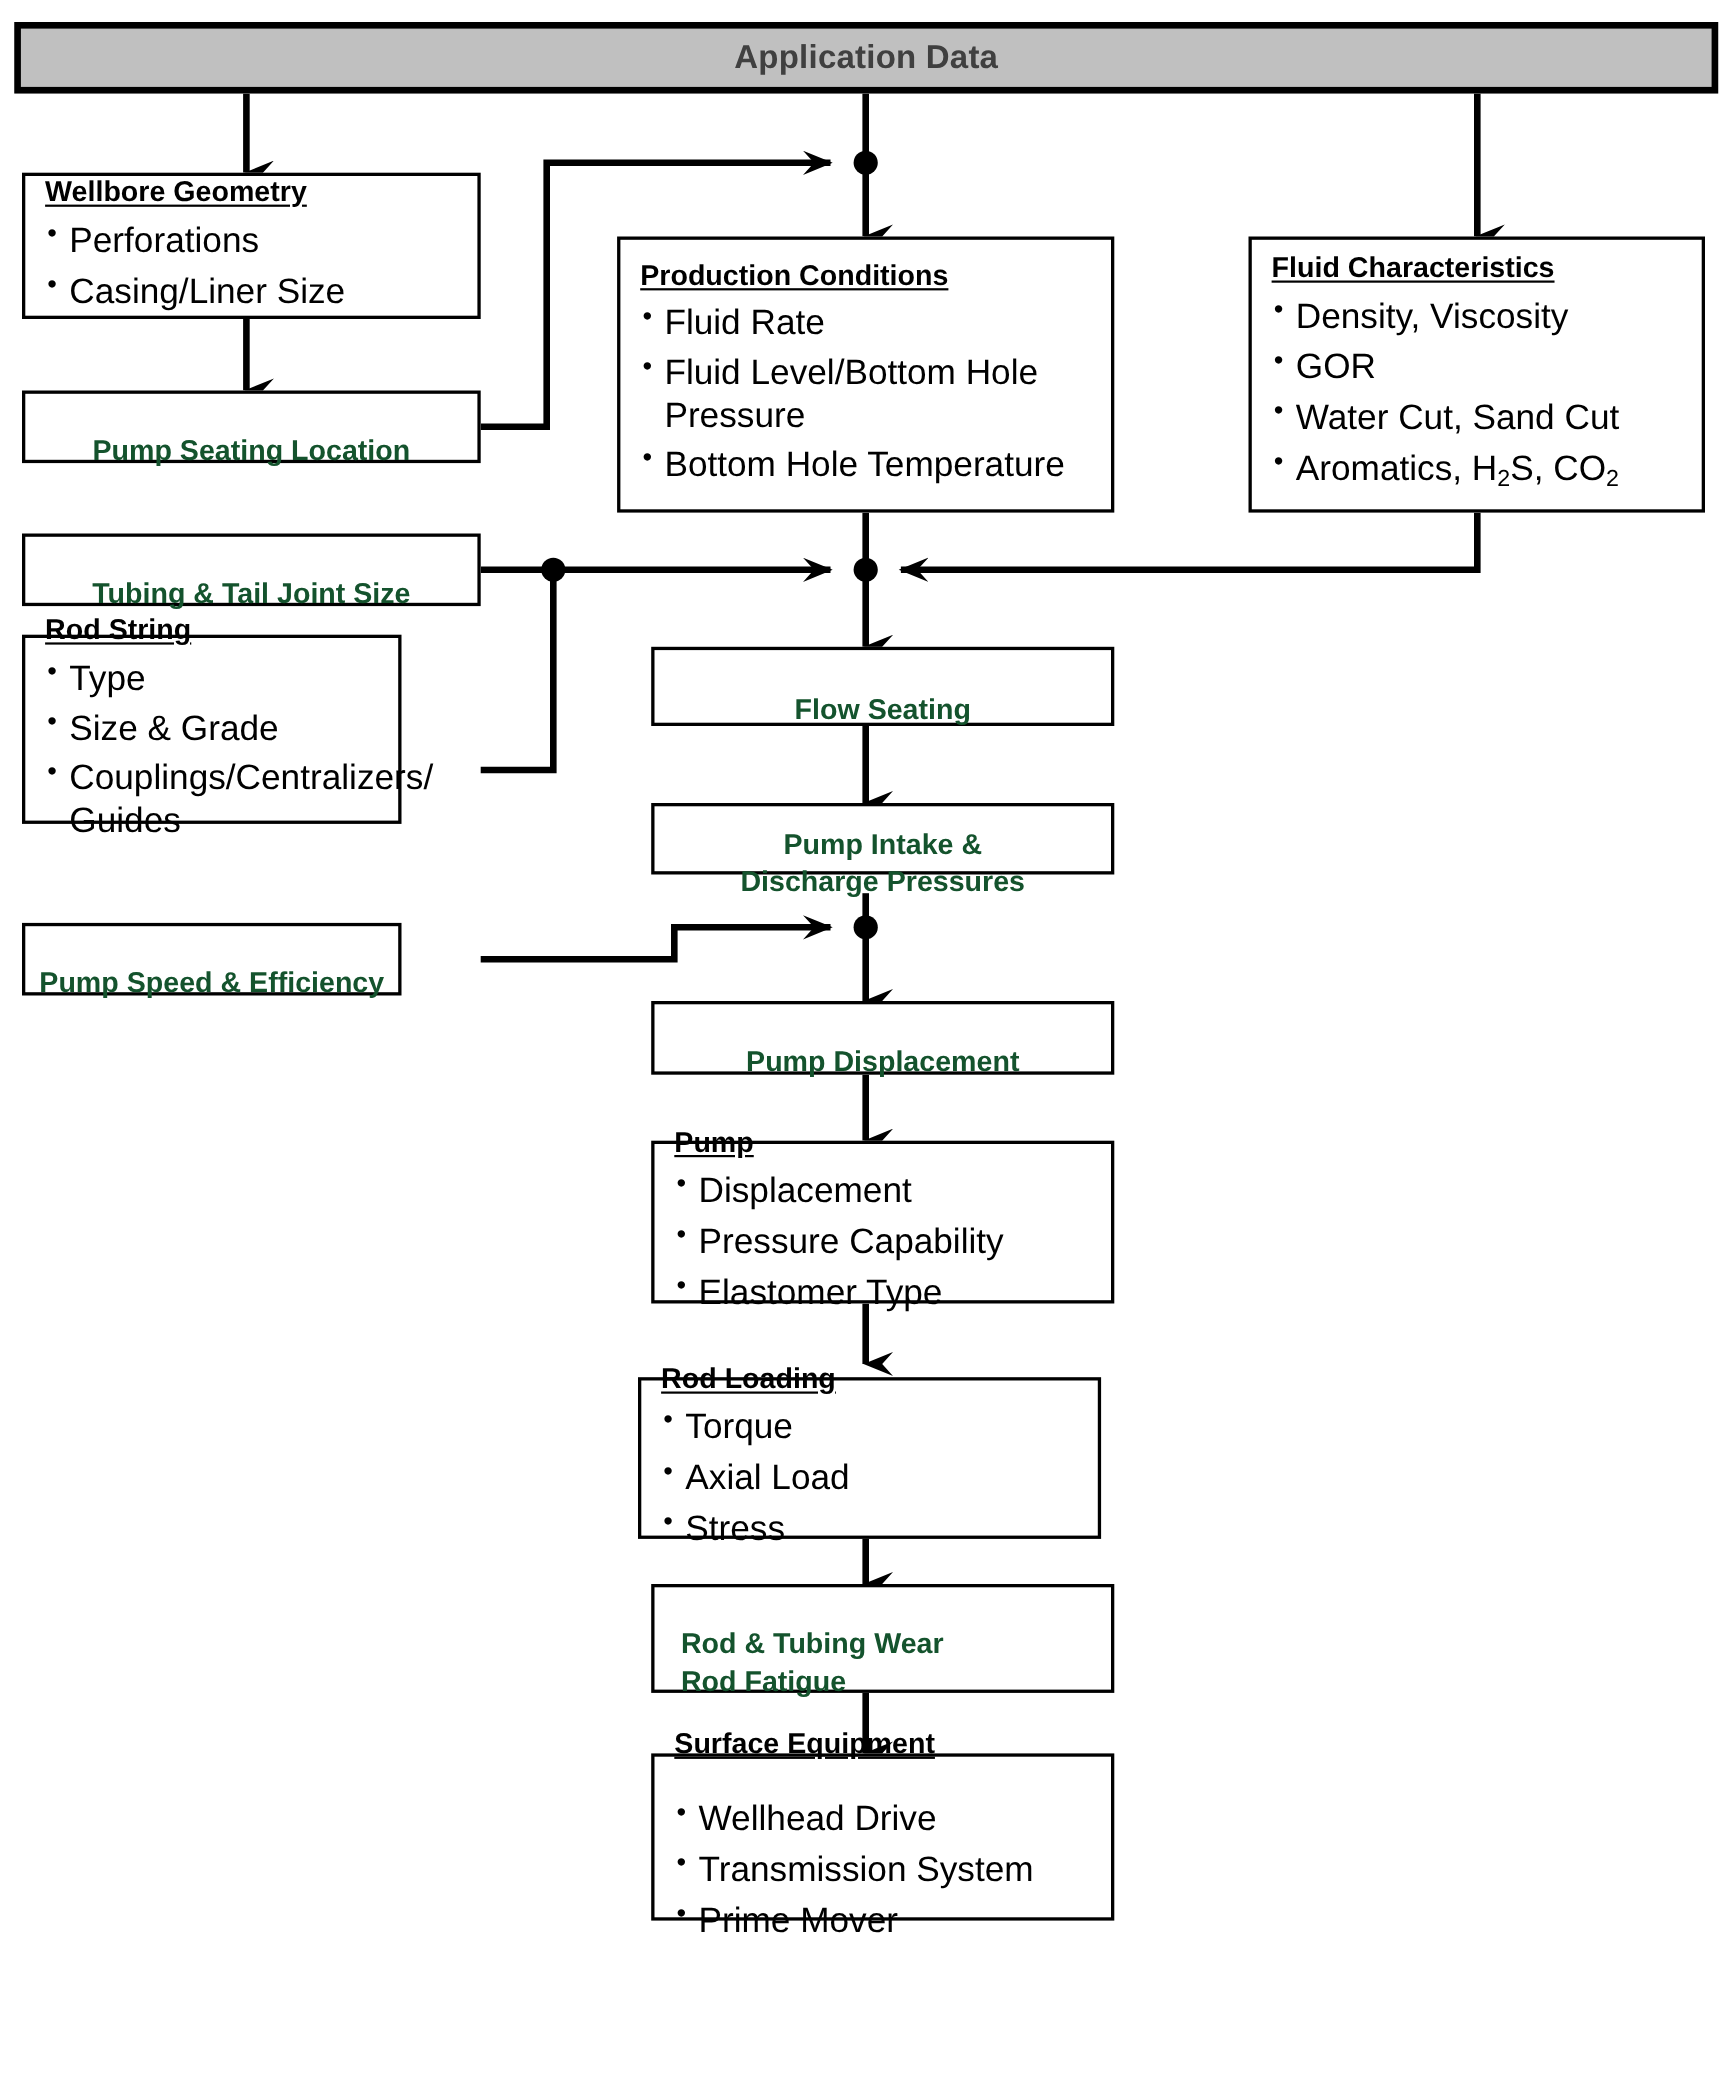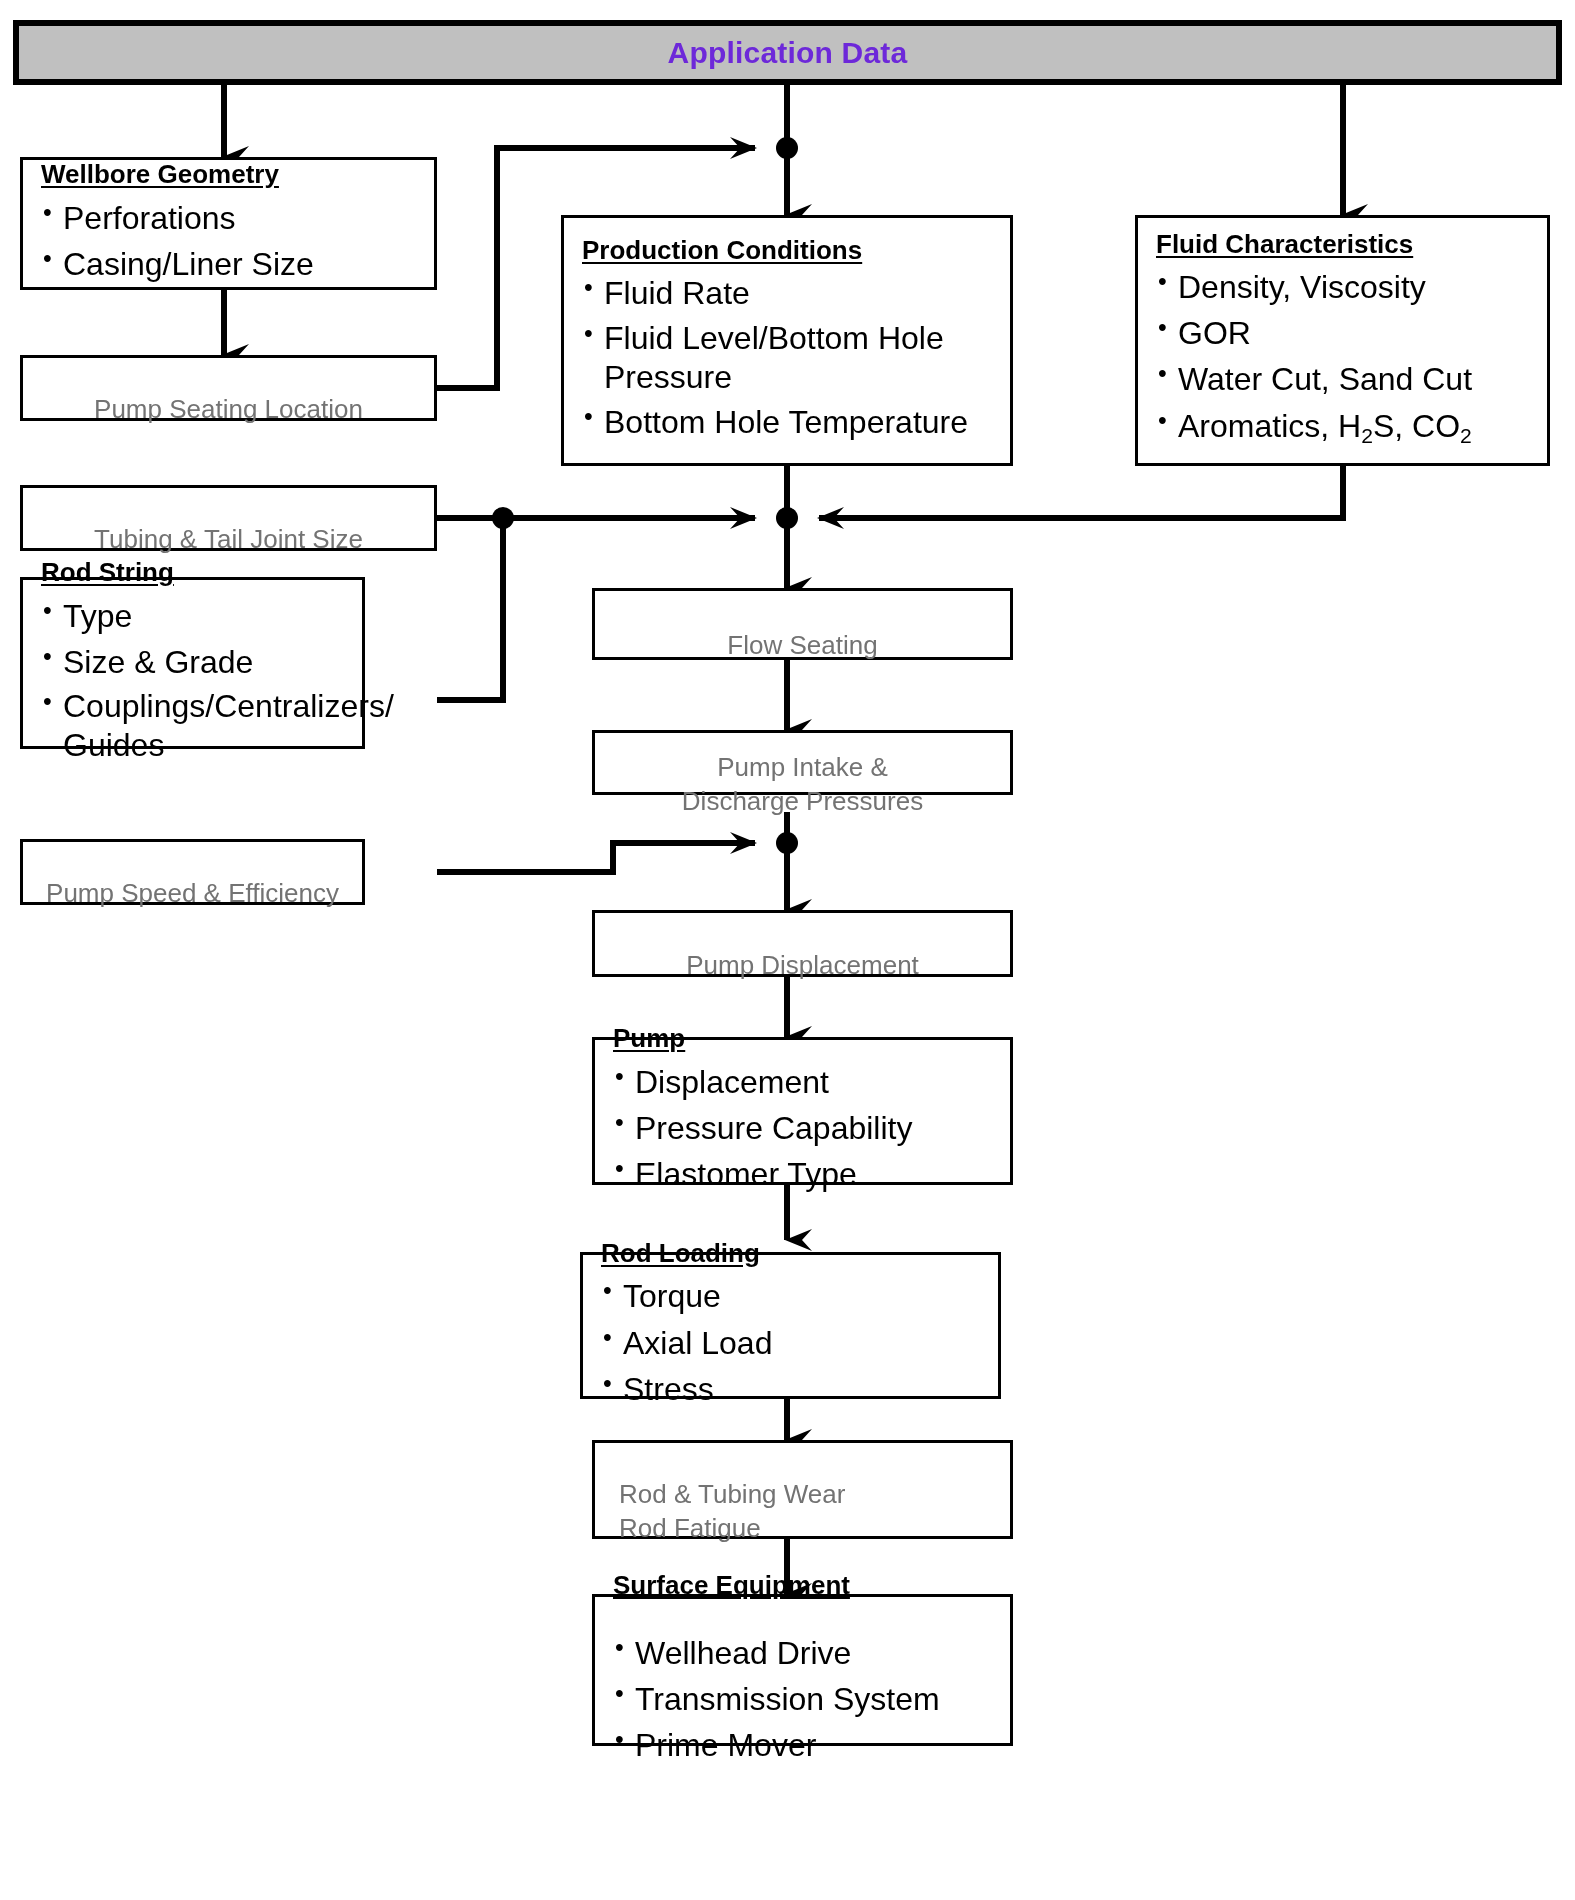--- a/index.html
+++ b/index.html
@@ -25,37 +25,37 @@
   }
   .node.header{
     background:#c0c0c0;
     border:6px solid #000000;
     align-items:center;
     justify-content:center;
   }
   .node.centered{align-items:stretch;}
 
   .hdr-title{
-    font-size:30px;font-weight:bold;color:#6d28d9;letter-spacing:0.2px;
+    font-size:30px;font-weight:bold;color:#404040;letter-spacing:0.2px;
     text-align:center;
   }
 
   
   .box-title{
     font-size:26px;
     font-weight:bold;
     color:#000;
     text-decoration:underline;
     text-underline-offset:3px;
     margin:0 0 2px 18px;
     line-height:1.25;
   }
   
   .plain-label{
-    font-size:26px;font-weight:normal;color:#737373;
+    font-size:26px;font-weight:bold;color:#14532d;
     text-align:center;line-height:1.3;padding:0 10px;margin-top:44px;
   }
 
   ul.items{
     list-style:none;
     margin:0;
     padding:0 8px 0 18px;
   }
   ul.items li{
     font-size:32px;

